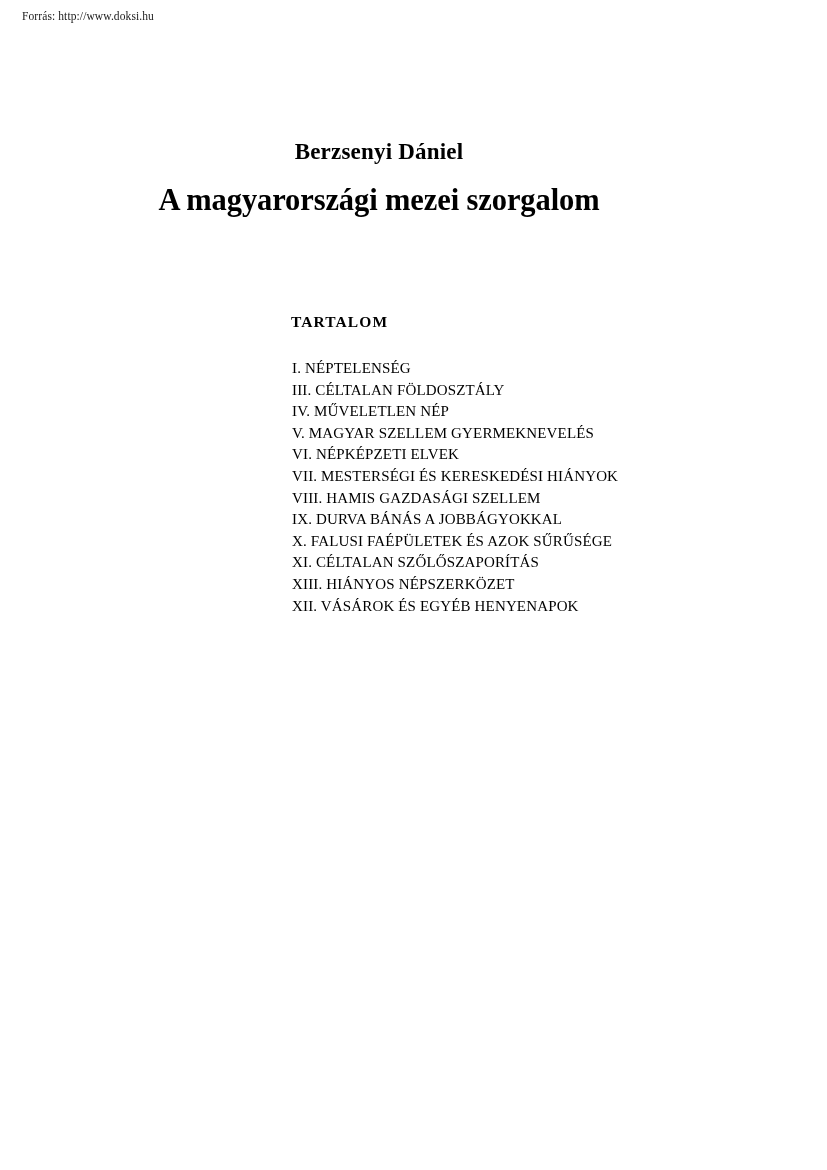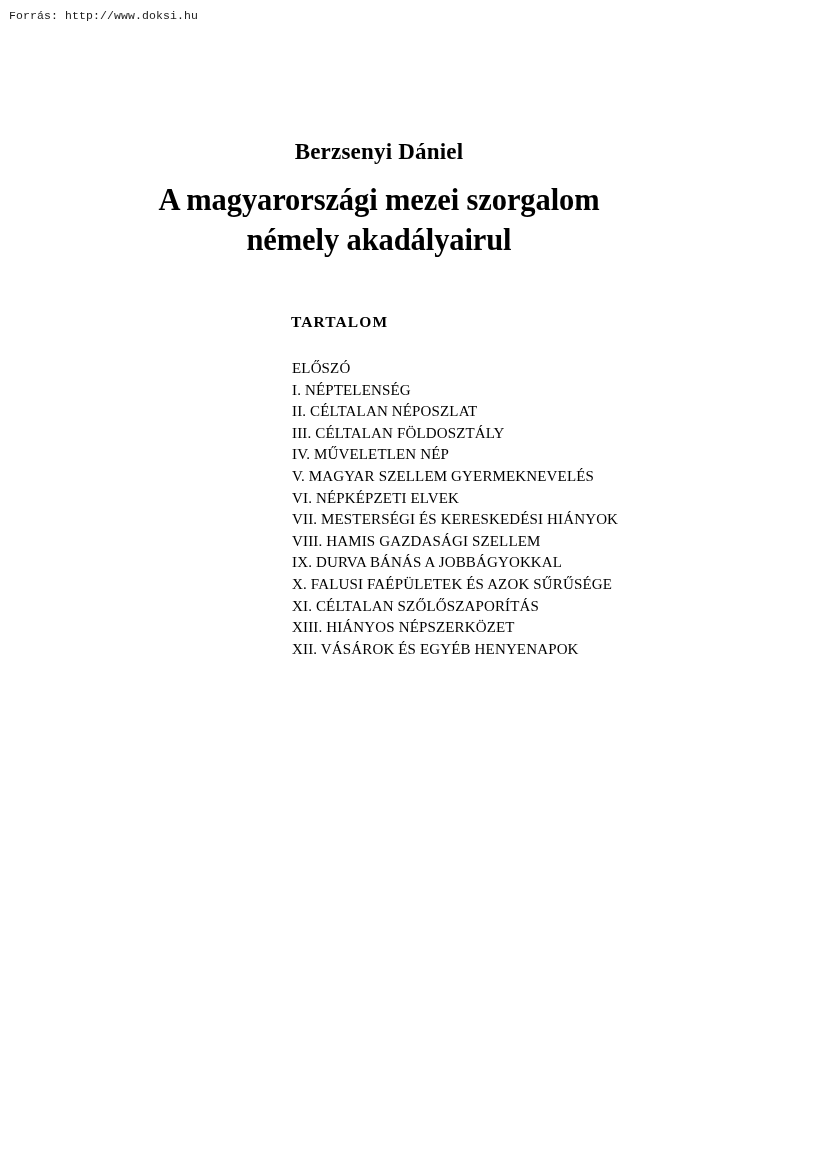--- a/index.html
+++ b/index.html
@@ -15,22 +15,22 @@
     overflow: hidden;
     font-family: "Liberation Serif", "DejaVu Serif", serif;
     color: #000000;
     -webkit-font-smoothing: antialiased;
   }
 
   
   .source-header {
     position: absolute;
     top: 9px;
-    left: 9px;
-    font-family: Liberation Mono, monospace;
+    left: 22px;
+    font-family: Liberation Serif, serif;
     font-size: 11.5px;
     line-height: 14px;
     color: #1a1a1a;
     white-space: nowrap;
     letter-spacing: 0.1px;
   }
 
   
   .page {
     position: absolute;
@@ -109,30 +109,27 @@
 <body style="background: rgb(255, 255, 255); color: rgb(0, 0, 0);">
 
 <div class="page">
 
   <div class="source-header">Forrás: http://www.doksi.hu</div>
 
   <div class="title-block">
     <div class="author">Berzsenyi Dániel</div>
     <h1 class="doc-title">
       <span class="line">A magyarországi mezei szorgalom</span>
-      <span class="line">némely akadályairul</span>
     </h1>
   </div>
 
   <div class="toc">
     <div class="toc-heading">TARTALOM</div>
     <ul class="toc-list">
-        <li class="toc-item">ELŐSZÓ</li>
         <li class="toc-item">I. NÉPTELENSÉG</li>
-        <li class="toc-item">II. CÉLTALAN NÉPOSZLAT</li>
         <li class="toc-item">III. CÉLTALAN FÖLDOSZTÁLY</li>
         <li class="toc-item">IV. MŰVELETLEN NÉP</li>
         <li class="toc-item">V. MAGYAR SZELLEM GYERMEKNEVELÉS</li>
         <li class="toc-item">VI. NÉPKÉPZETI ELVEK</li>
         <li class="toc-item">VII. MESTERSÉGI ÉS KERESKEDÉSI HIÁNYOK</li>
         <li class="toc-item">VIII. HAMIS GAZDASÁGI SZELLEM</li>
         <li class="toc-item">IX. DURVA BÁNÁS A JOBBÁGYOKKAL</li>
         <li class="toc-item">X. FALUSI FAÉPÜLETEK ÉS AZOK SŰRŰSÉGE</li>
         <li class="toc-item">XI. CÉLTALAN SZŐLŐSZAPORÍTÁS</li>
         <li class="toc-item">XIII. HIÁNYOS NÉPSZERKÖZET</li>

